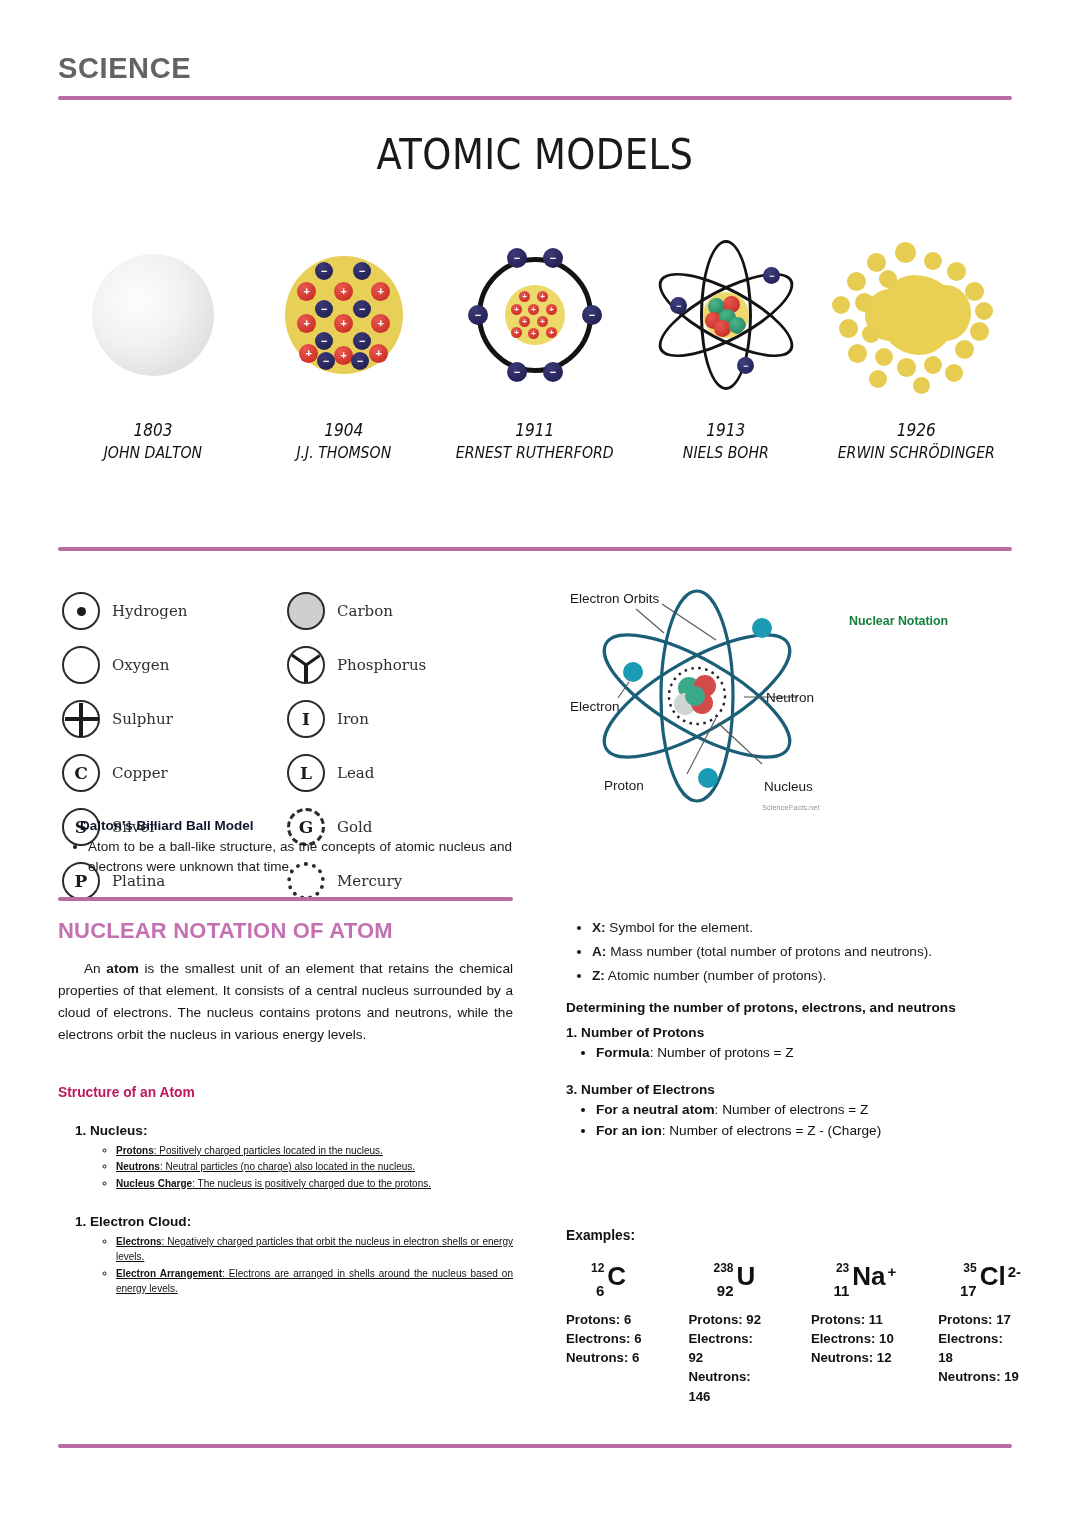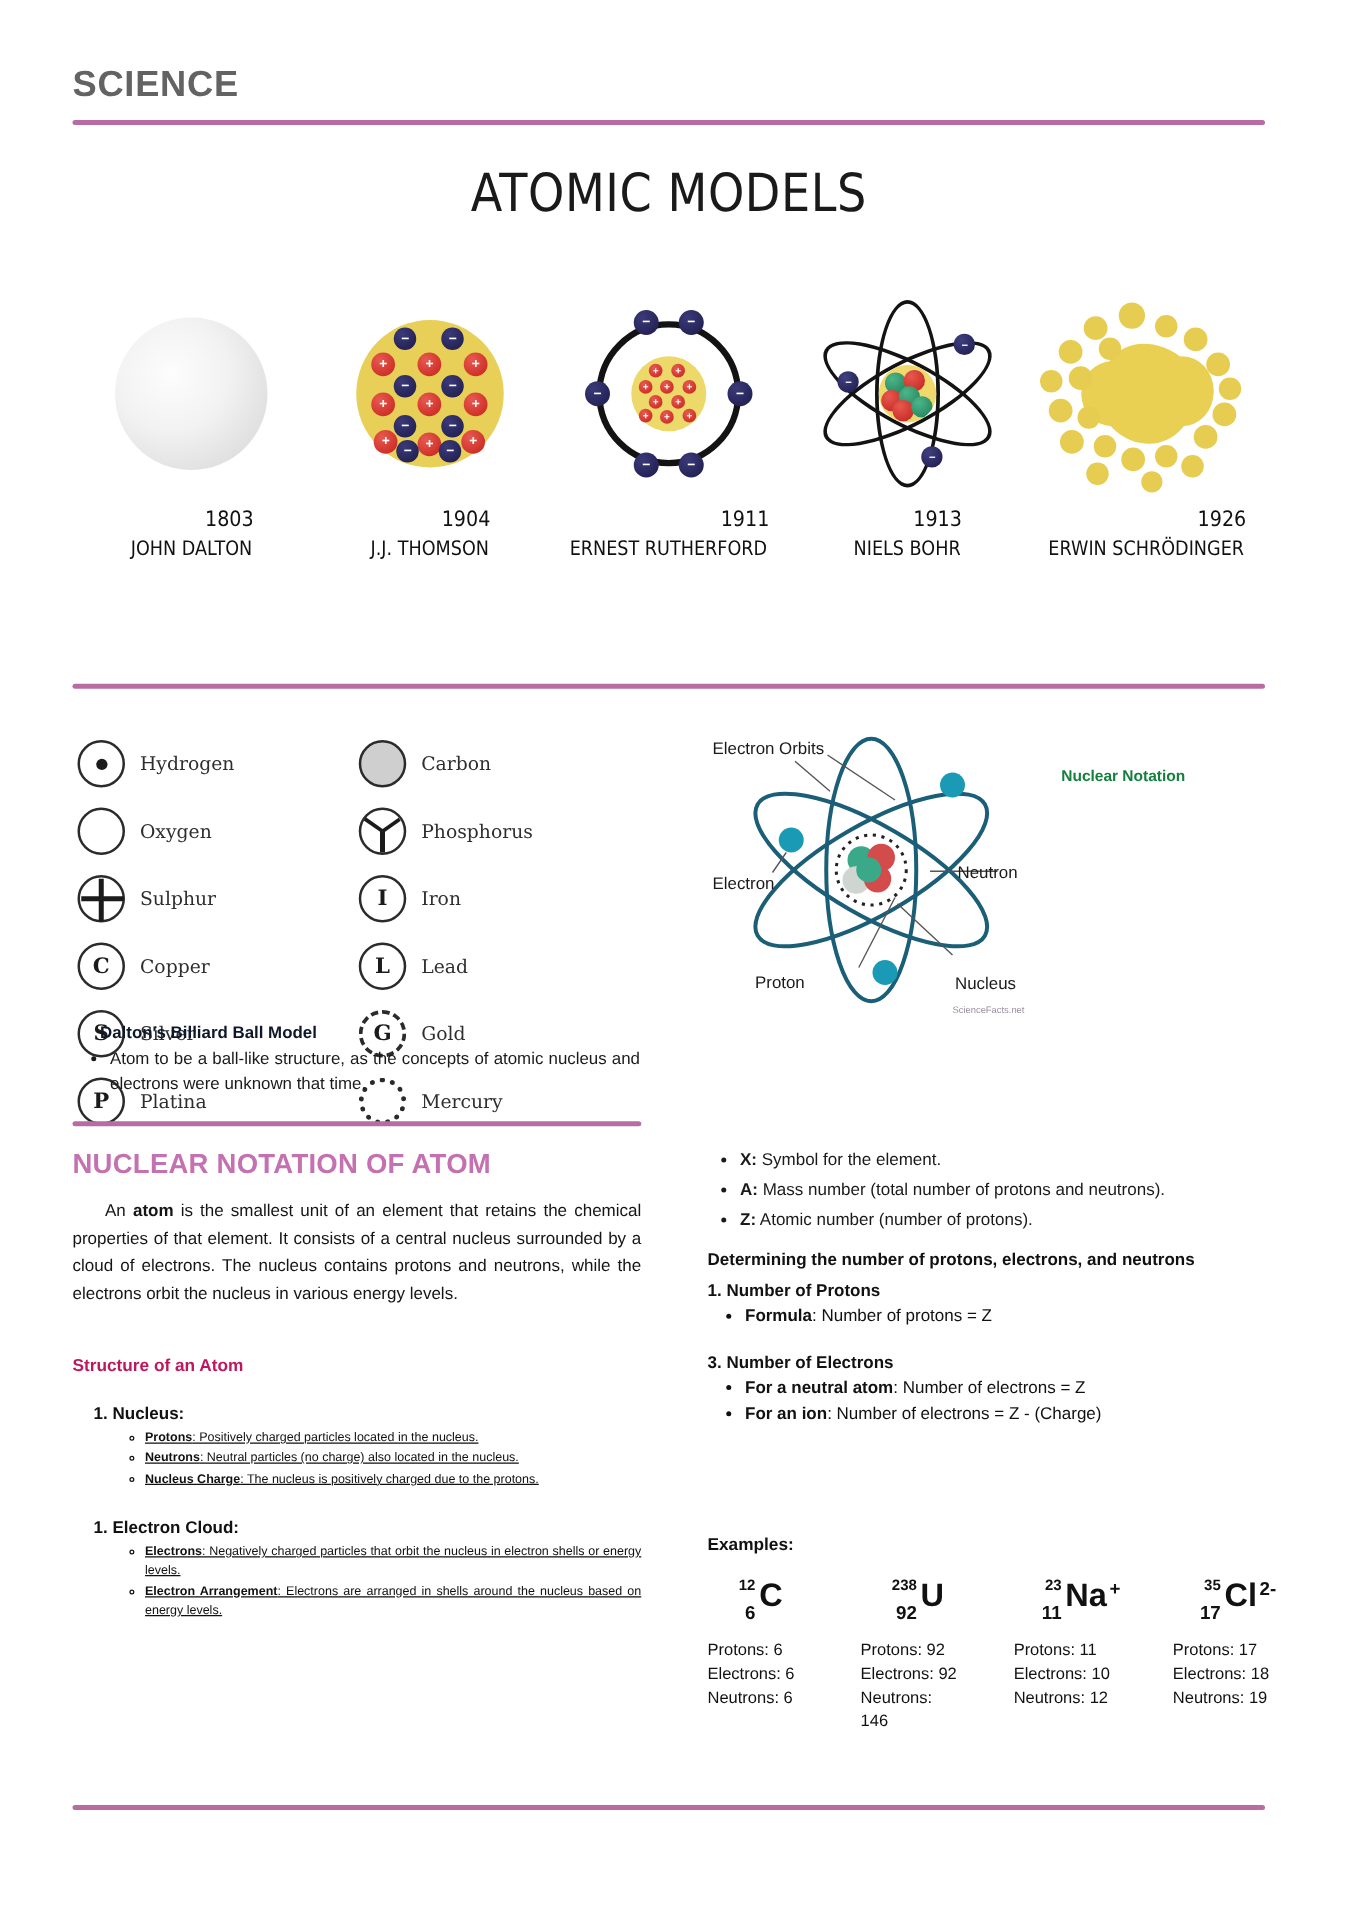--- a/index.html
+++ b/index.html
@@ -33,21 +33,21 @@
     letter-spacing: .5px; color: #1a1a1a;
     font-family: "DejaVu Sans", sans-serif;
     transform: scaleX(.88); transform-origin: center;
   }
   .models-row {
     position: absolute; left: 0; top: 95px; width: 954px;
     display: flex; justify-content: space-around; align-items: flex-start;
   }
   .model-col { width: 180px; display: flex; flex-direction: column; align-items: center; }
   .model-art { height: 180px; display: flex; align-items: center; justify-content: center; }
-  .model-caption { margin-top: 0; text-align: right; line-height: 1.35; }
+  .model-caption { margin-top: 14px; text-align: center; line-height: 1.35; font-style: italic; }
   .model-year {
     font-size: 17px; color: #111; font-family: "DejaVu Sans", sans-serif;
     transform: scaleX(.9); display: block;
   }
   .model-name {
     font-size: 16px; color: #111; white-space: nowrap;
     font-family: "DejaVu Sans", sans-serif;
     transform: scaleX(.88); display: block;
   }
 
@@ -216,21 +216,21 @@
     position: absolute; left: 566px; top: 1262px; width: 455px;
     display: flex; justify-content: flex-start; gap: 42px;
   }
   .ex { width: 95px; }
   .ex-sym { display: flex; align-items: flex-start; height: 44px; }
   .ex-sym .az { display: flex; flex-direction: column; align-items: flex-end; line-height: 1; margin-right: 3px; }
   .ex-sym .az .a { font-size: 12px; font-weight: 700; margin-left: 25px; }
   .ex-sym .az .z { font-size: 15px; font-weight: 700; margin-top: 9px; }
   .ex-sym .el { font-size: 26px; font-weight: 700; line-height: 1.15; }
   .ex-sym .ch { font-size: 15px; font-weight: 700; margin-left: 2px; margin-top: 1px; }
-  .ex-rows { margin-top: 4px; }
+  .ex-rows { margin-top: 4px; font-weight: bold; }
   .ex-rows div { font-size: 13.2px; line-height: 1.45; }
 </style>
 </head>
 <body>
 
 <div class="page">
 
   <div class="site-header">
     <h1>SCIENCE</h1>
   </div>

